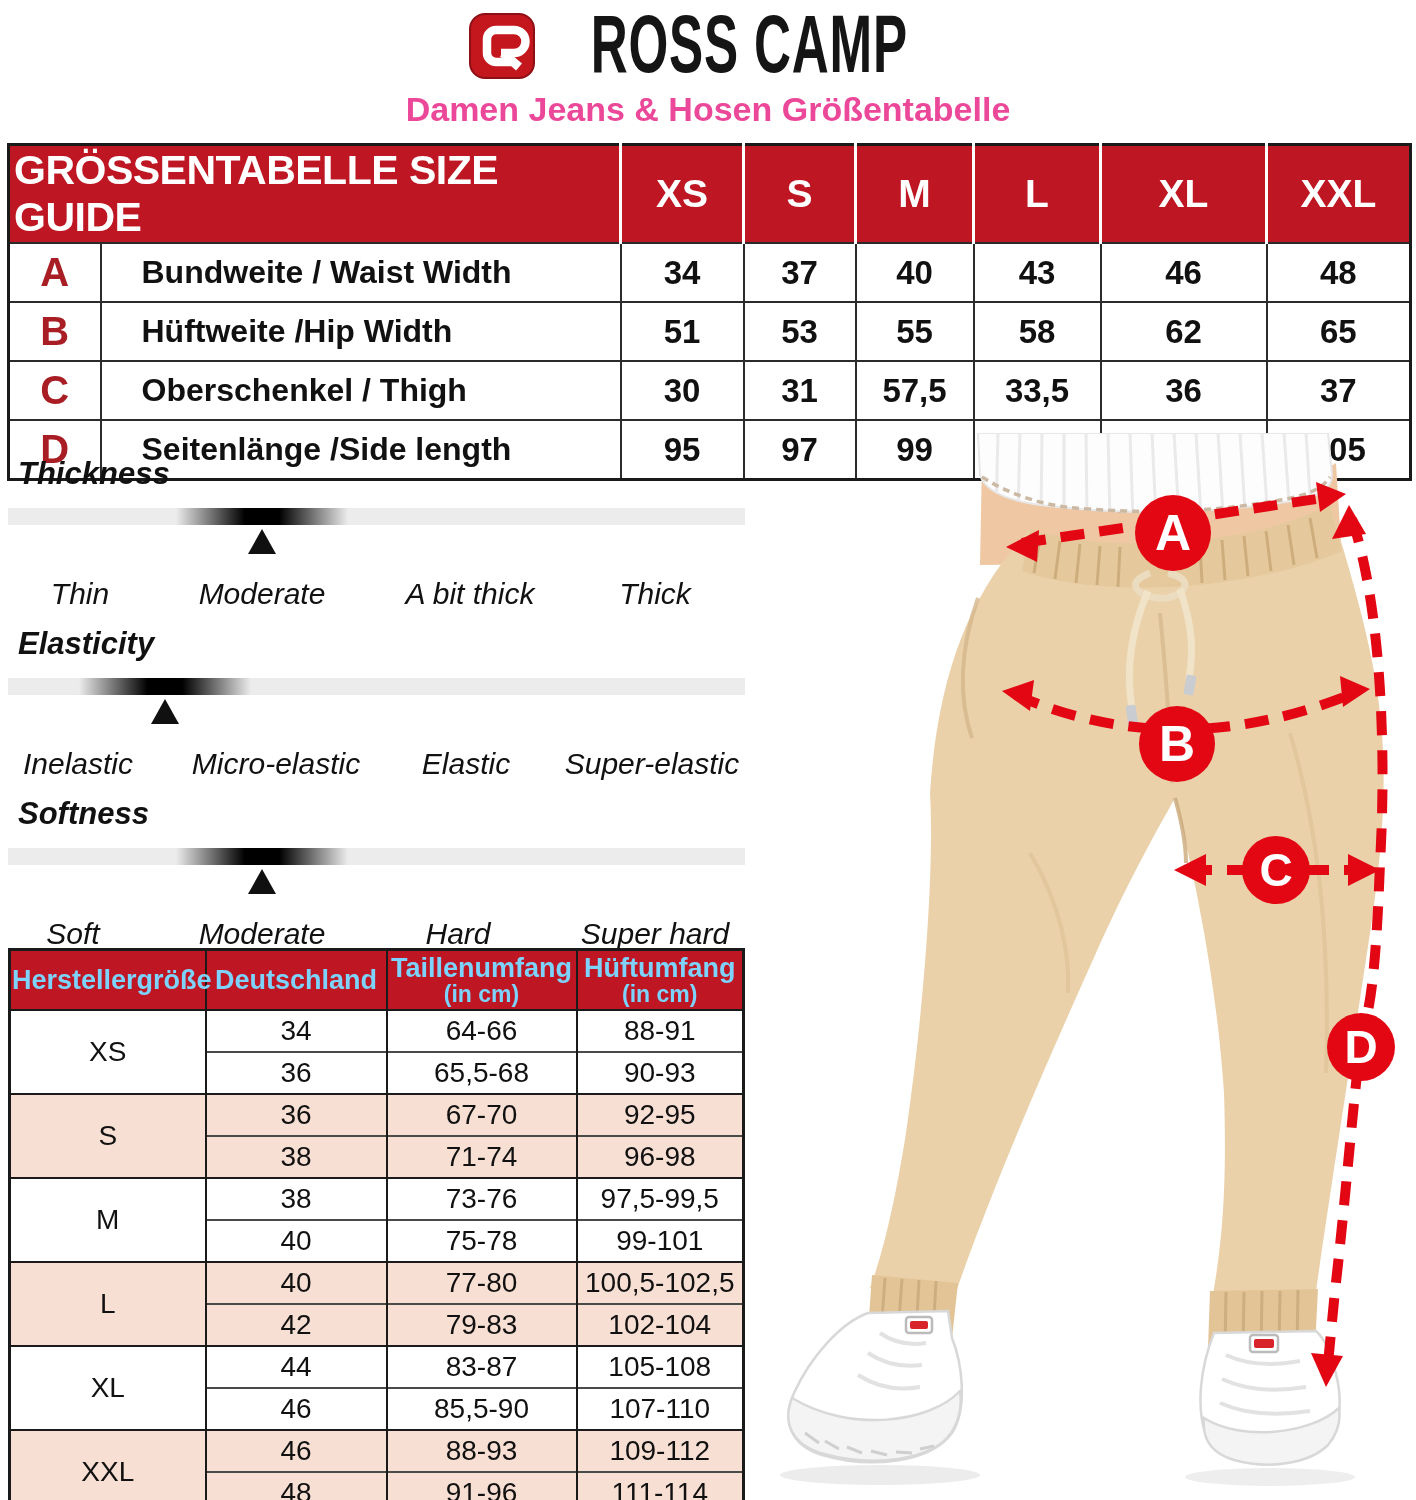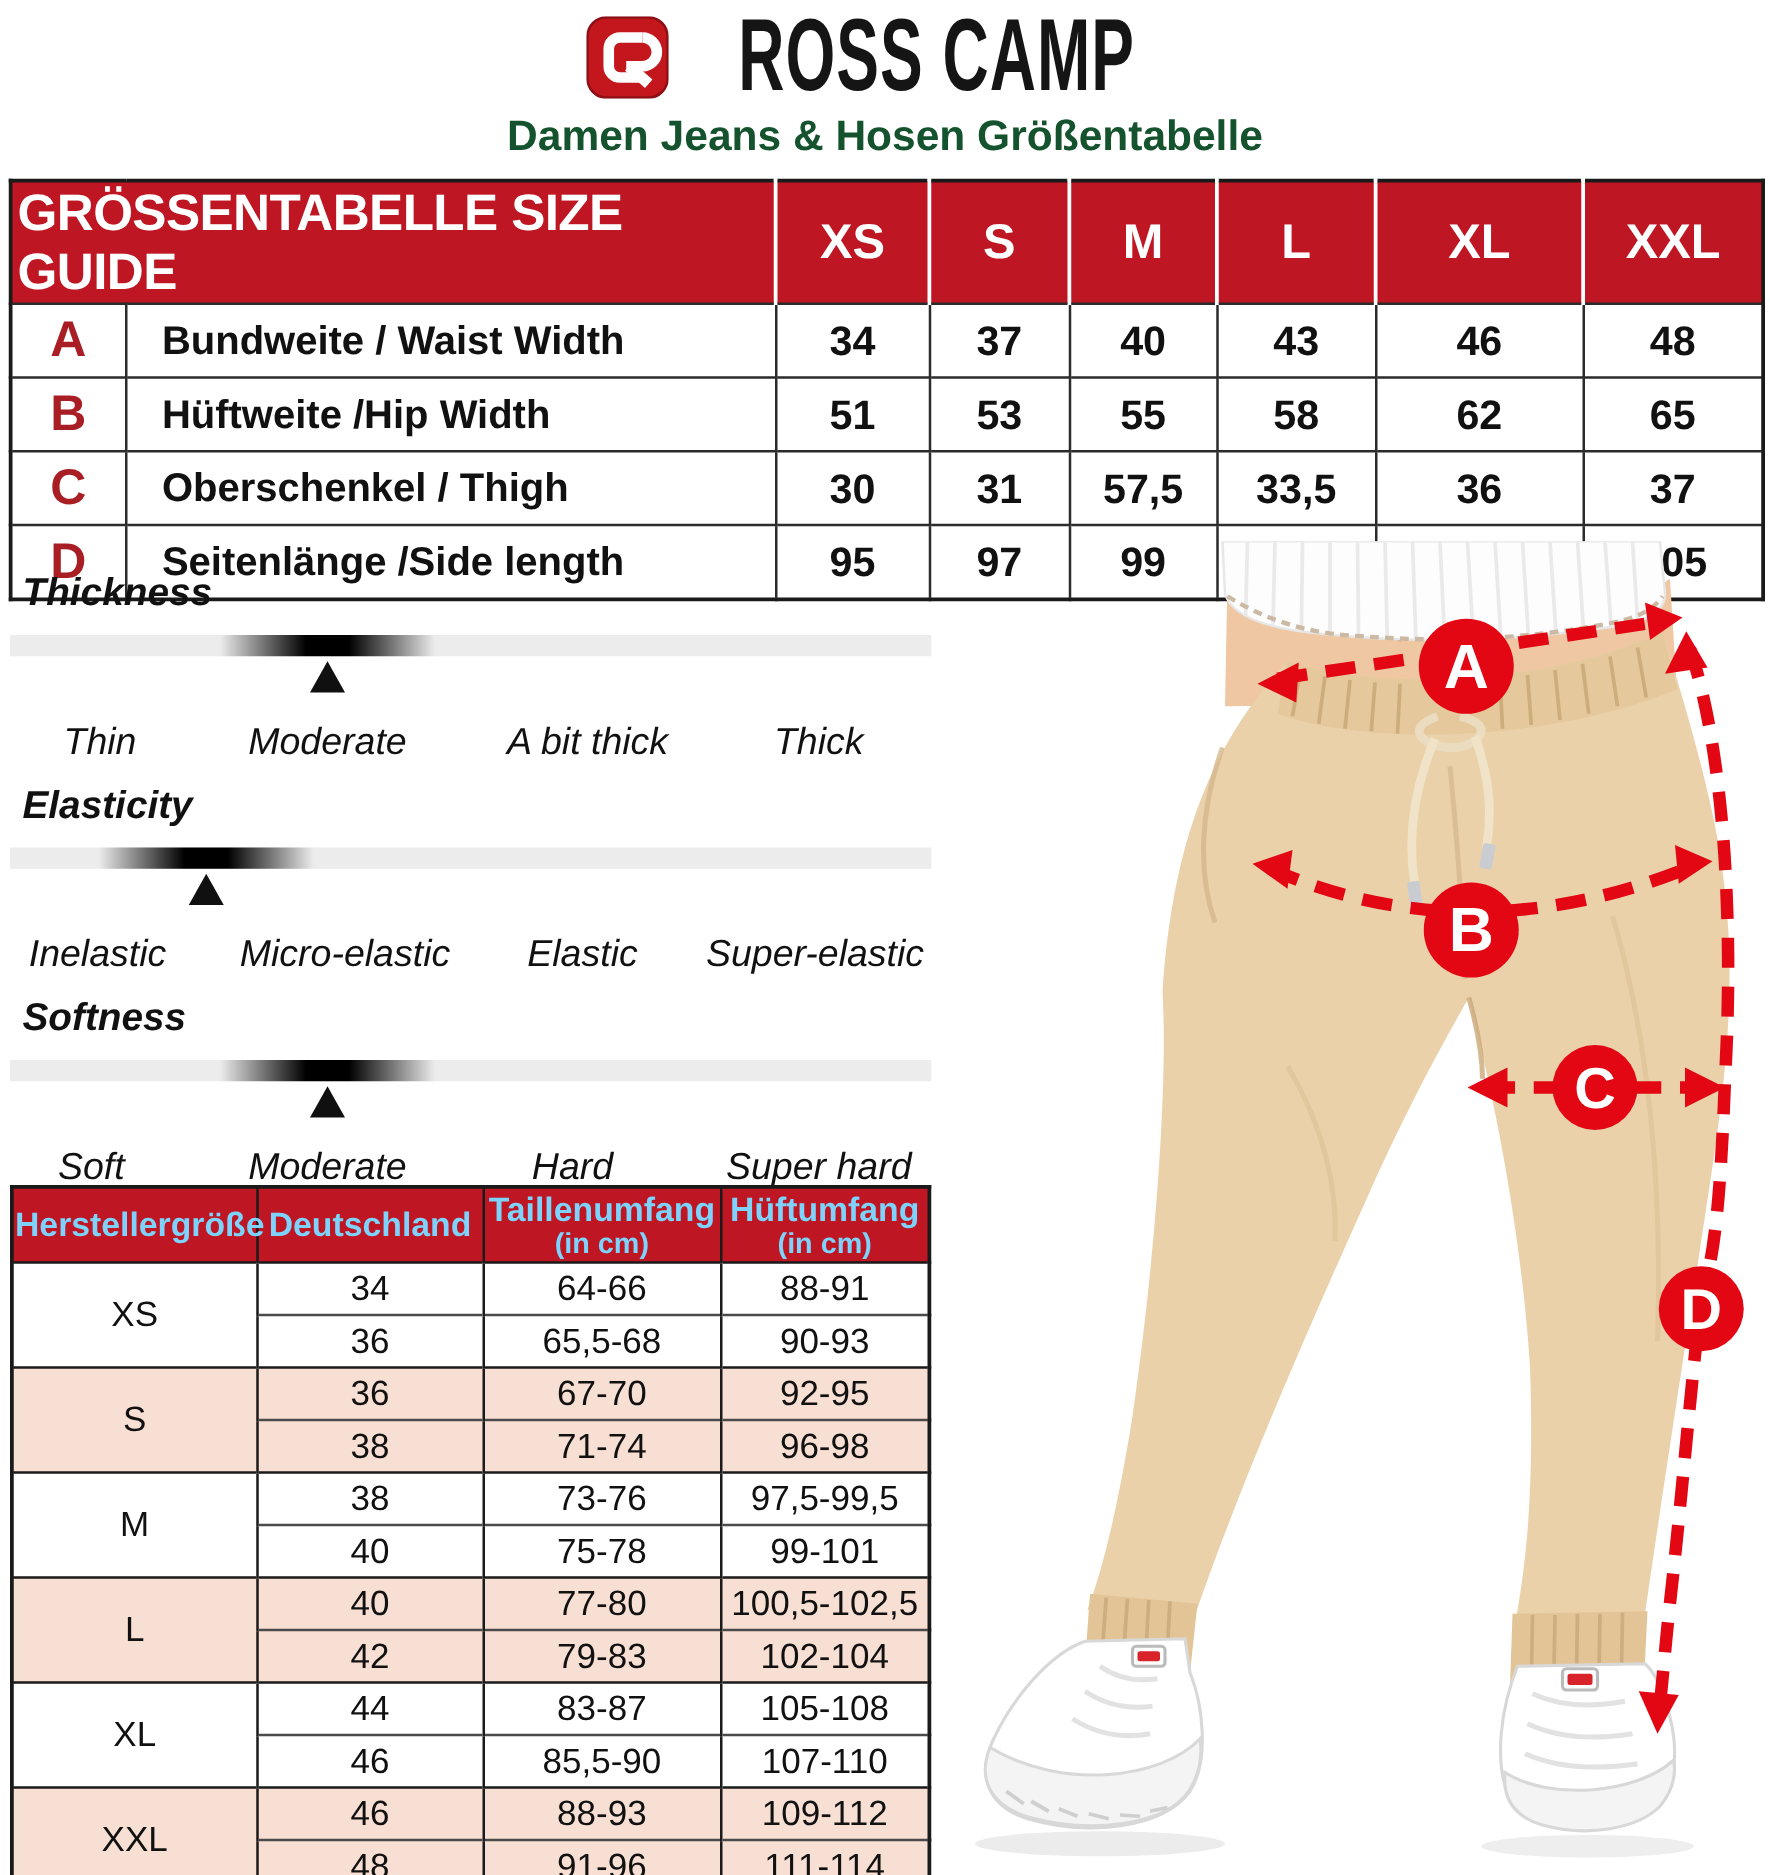--- a/index.html
+++ b/index.html
@@ -4,31 +4,31 @@
 <style>
   html,body{margin:0;padding:0;background:#fff;}
   body{width:1416px;height:1500px;position:relative;font-family:"Liberation Sans",sans-serif;color:#111;overflow:hidden;}
 
   
   .brand{position:absolute;top:2px;left:0;width:100%;text-align:center;}
   .brand-row{display:flex;align-items:center;justify-content:center;gap:16px;height:88px;}
   .logo-icon{width:66px;height:66px;flex:0 0 auto;}
   .brand-name{display:inline-block;font-weight:800;font-size:64px;letter-spacing:1px;
               transform:scaleY(1.28) scaleX(0.8);transform-origin:center 60%;color:#151515;white-space:nowrap;}
-  .brand-sub{font-weight:700;font-size:34px;margin-top:0px;color:#14532d;}
+  .brand-sub{font-weight:700;font-size:34px;margin-top:0px;color:#ec4899;}
 
   
   table.size-table{position:absolute;left:7px;top:143px;width:1402px;border-collapse:collapse;
                    table-layout:fixed;border:3px solid #1a1a1a;}
   table.size-table th{background:#BE1622;color:#fff;height:60px;font-weight:700;vertical-align:middle;}
   th.tbl-title{font-size:41px;text-align:left;padding-left:4px;letter-spacing:-0.5px;}
   th.size-th{font-size:39px;text-align:center;border-left:3px solid #fff;}
   table.size-table td{border:2px solid #2b2b2b;height:55px;vertical-align:middle;}
   td.lt{color:#A81E24;font-weight:700;font-size:40px;text-align:center;}
-  td.ds{font-weight:700;font-size:32px;padding-left:28px;}
+  td.ds{font-weight:700;font-size:32px;padding-left:40px;}
   td.vl{font-weight:700;font-size:33px;text-align:center;}
 
   
   .scale{position:absolute;left:8px;width:737px;}
   .scale-title{font-size:31px;font-weight:700;font-style:italic;margin:0 0 0 10px;}
   .scale-bar{position:relative;margin-top:16px;height:17px;background:#ececec;}
   .scale-bar .dark{position:absolute;top:0;bottom:0;width:172px;
       background:linear-gradient(90deg,rgba(236,236,236,0) 0%,#000 40%,#000 60%,rgba(236,236,236,0) 100%);}
   .marker{position:absolute;top:21px;width:0;height:0;border-left:14px solid transparent;
       border-right:14px solid transparent;border-bottom:25px solid #101010;transform:translateX(-50%);}

